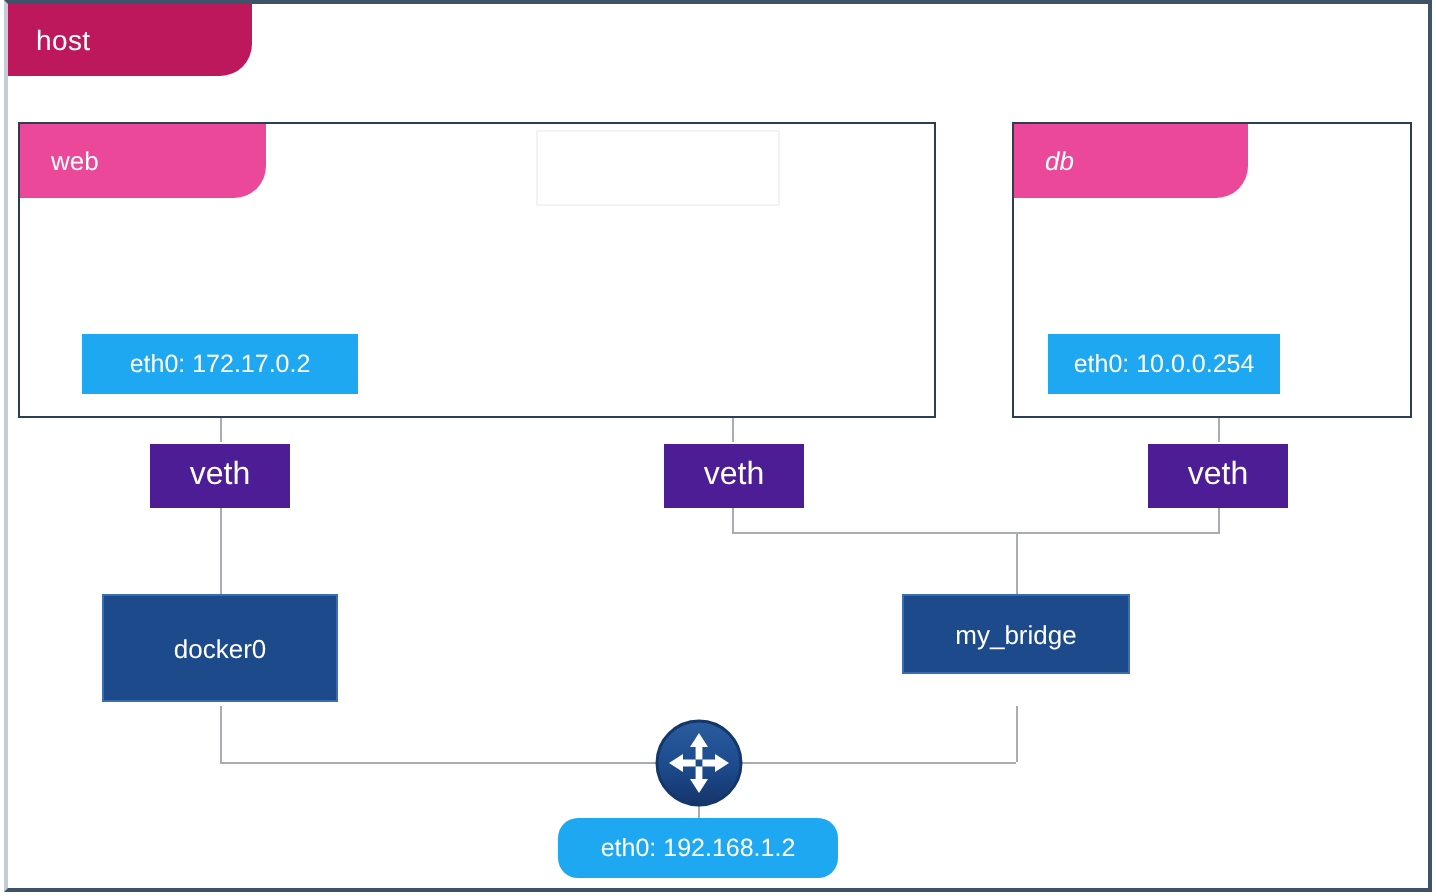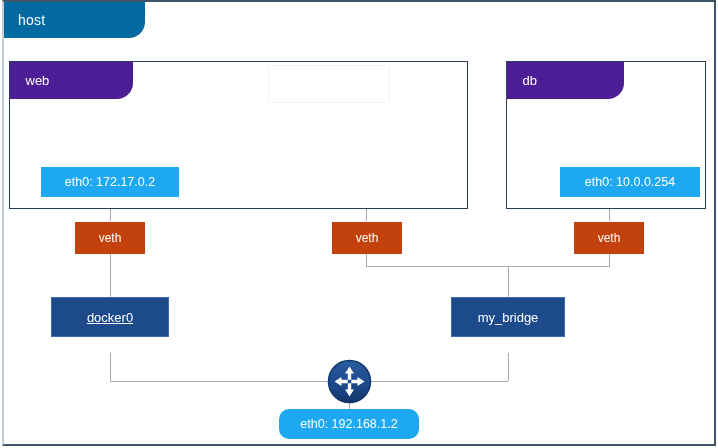--- a/index.html
+++ b/index.html
@@ -29,23 +29,23 @@
     height: 446px;
     box-sizing: border-box;
     border: 2px solid #3d5368;
     border-left: 2px solid #c3cdd6;
     background: #ffffff;
   }
   .host-tab {
     position: absolute;
     left: 0px;
     top: 0px;
-    width: 141px;
+    width: 122px;
     height: 36px;
-    background: #0369a1;
+    background: #be185d;
     border-bottom-right-radius: 16px;
     box-sizing: border-box;
   }
   .host-tab .tab-label {
     position: absolute;
     left: 14px;
     top: 9px;
     color: #ffffff;
     font-size: 14px;
     line-height: 18px;
@@ -57,21 +57,21 @@
     position: absolute;
     box-sizing: border-box;
     border: 1.5px solid #2b3f54;
     background: #ffffff;
   }
   .container-tab {
     position: absolute;
     left: -0.5px;
     top: -0.5px;
     height: 37px;
-    background: #4c1d95;
+    background: #ec4899;
     border-bottom-right-radius: 16px;
     box-sizing: border-box;
   }
   .container-tab .tab-label {
     position: absolute;
     left: 16px;
     top: 10px;
     color: #ffffff;
     font-size: 13px;
     line-height: 17px;
@@ -103,22 +103,22 @@
     justify-content: center;
     color: #ffffff;
     white-space: nowrap;
     z-index: 5;
   }
   .node.iface {
     background: #1fa8f2;
     font-size: 12.5px;
   }
   .node.veth {
-    background: #c2410c;
-    font-size: 12px;
+    background: #4c1d95;
+    font-size: 16px;
     justify-content: center;
   }
   .node.bridge {
     background: #1c4a8b;
     border: 1px solid #3a6cb0;
     font-size: 13px;
   }
 
   
   .router-icon {
@@ -164,41 +164,41 @@
     <div class="container-tab" style="width:123px;">
       <span class="tab-label">web</span>
     </div>
     <div class="ghost-rect" style="left:258px; top:3px; width:122px; height:38px;"></div>
   </div>
 
   <div class="node iface" style="left:41px; top:167px; width:138px; height:30px;text-align:center;">
     <span>eth0: 172.17.0.2</span>
   </div>
 
-  <div class="container-box" style="left:506px; top:61px; width:200px; height:148px;">
+  <div class="container-box" style="left:506px; top:61px; width:200px; height:148px;font-style:italic;">
     <div class="container-tab" style="width:117px;">
       <span class="tab-label">db</span>
     </div>
   </div>
 
-  <div class="node iface" style="left:560px; top:167px; width:140px; height:30px;">
+  <div class="node iface" style="left:524px; top:167px; width:116px; height:30px;">
     <span>eth0: 10.0.0.254</span>
   </div>
 
   <div class="node veth" style="left:75px; top:222px; width:70px; height:32px;">
     <span>veth</span>
   </div>
   <div class="node veth" style="left:332px; top:222px; width:70px; height:32px;">
     <span>veth</span>
   </div>
   <div class="node veth" style="left:574px; top:222px; width:70px; height:32px;">
     <span>veth</span>
   </div>
 
-  <div class="node bridge" style="left:51px; top:297px; width:118px; height:40px;text-decoration:underline;">
+  <div class="node bridge" style="left:51px; top:297px; width:118px; height:54px;">
     <span>docker0</span>
   </div>
   <div class="node bridge" style="left:451px; top:297px; width:114px; height:40px;">
     <span>my_bridge</span>
   </div>
 
   <div class="router-icon" style="left:327px; top:359px; width:45px; height:45px;">
     <svg width="45" height="45" viewBox="0 0 45 45" xmlns="http://www.w3.org/2000/svg">
       <defs>
         <linearGradient id="routerGrad" x1="0" y1="0" x2="0" y2="1">

